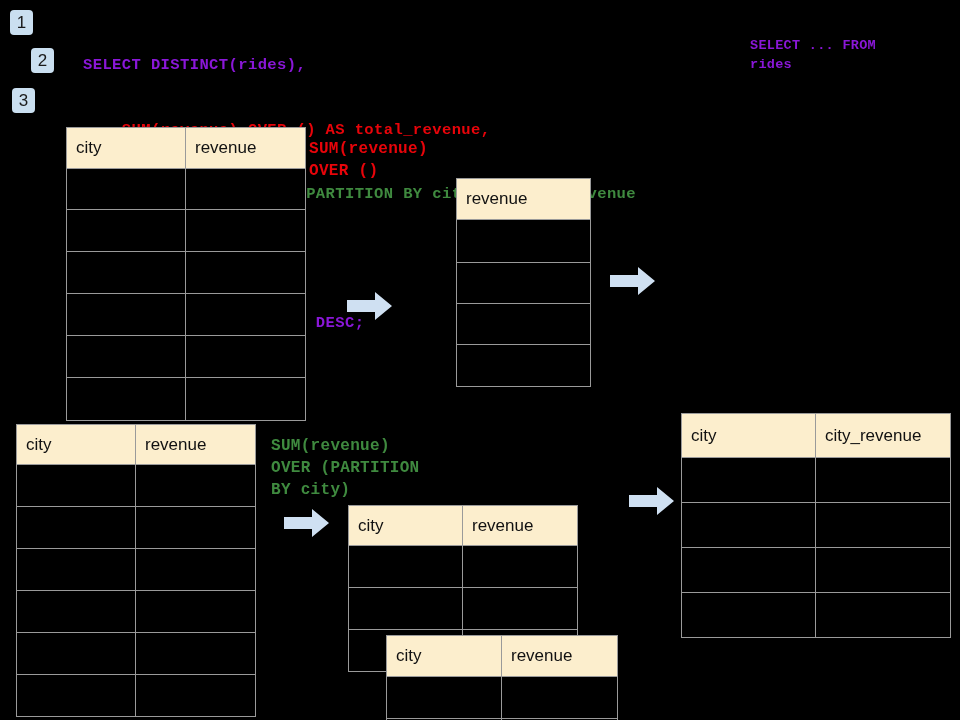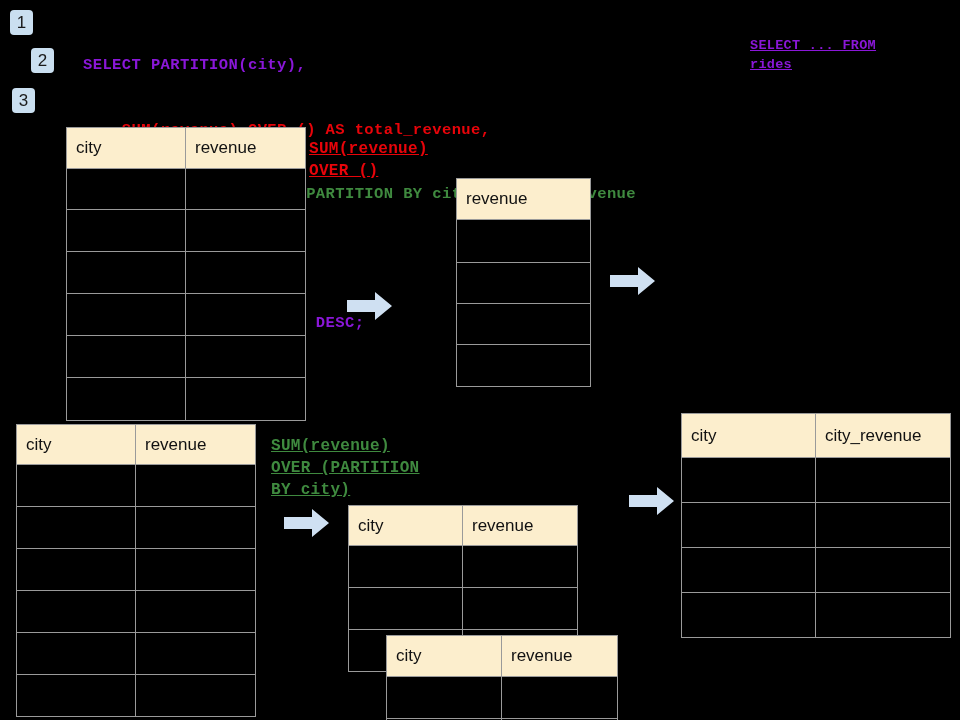--- a/index.html
+++ b/index.html
@@ -26,21 +26,21 @@
   }
   .sql-line{white-space:pre;}
   .c-purple{color:#8a17d8;}
   .c-red{color:#e8040a;}
   .c-green{color:#3f8a3f;}
 
   
   .anno{
     position:absolute;white-space:pre;
     font-family:"Liberation Mono",monospace;
-    font-weight:bold;line-height:22px;letter-spacing:0.3px;text-decoration:underline;
+    font-weight:bold;line-height:22px;letter-spacing:0.3px;
   }
   .anno-sm{font-size:13.5px;line-height:19px;}
   .anno-md{font-size:16px;}
 
   
   .tbl{
     position:absolute;border-collapse:collapse;
     table-layout:fixed;background:#000;
   }
   .tbl td{
@@ -60,21 +60,21 @@
 </head>
 <body>
 
 <div id="stage">
 
   <div class="badge" style="left:10px;top:10px;">1</div>
   <div class="badge" style="left:31px;top:48px;">2</div>
   <div class="badge" style="left:12px;top:88px;">3</div>
 
   <div class="sql" style="left:83px;top:12px;">
-    <div class="sql-line c-purple">SELECT PARTITION(city),</div>
+    <div class="sql-line c-purple">SELECT DISTINCT(rides),</div>
     <div class="sql-line c-red">    SUM(revenue) OVER () AS total_revenue,</div>
     <div class="sql-line c-green">    SUM(revenue) OVER (PARTITION BY city) as city_revenue</div>
     <div class="sql-line c-purple">  FROM rides</div>
     <div class="sql-line c-purple">  ORDER by city_revenue DESC;</div>
   </div>
 
   <div class="anno anno-sm c-purple" style="left:750px;top:36px;">SELECT ... FROM
 rides</div>
 
   <div class="anno anno-md c-red" style="left:309px;top:138px;">SUM(revenue)

